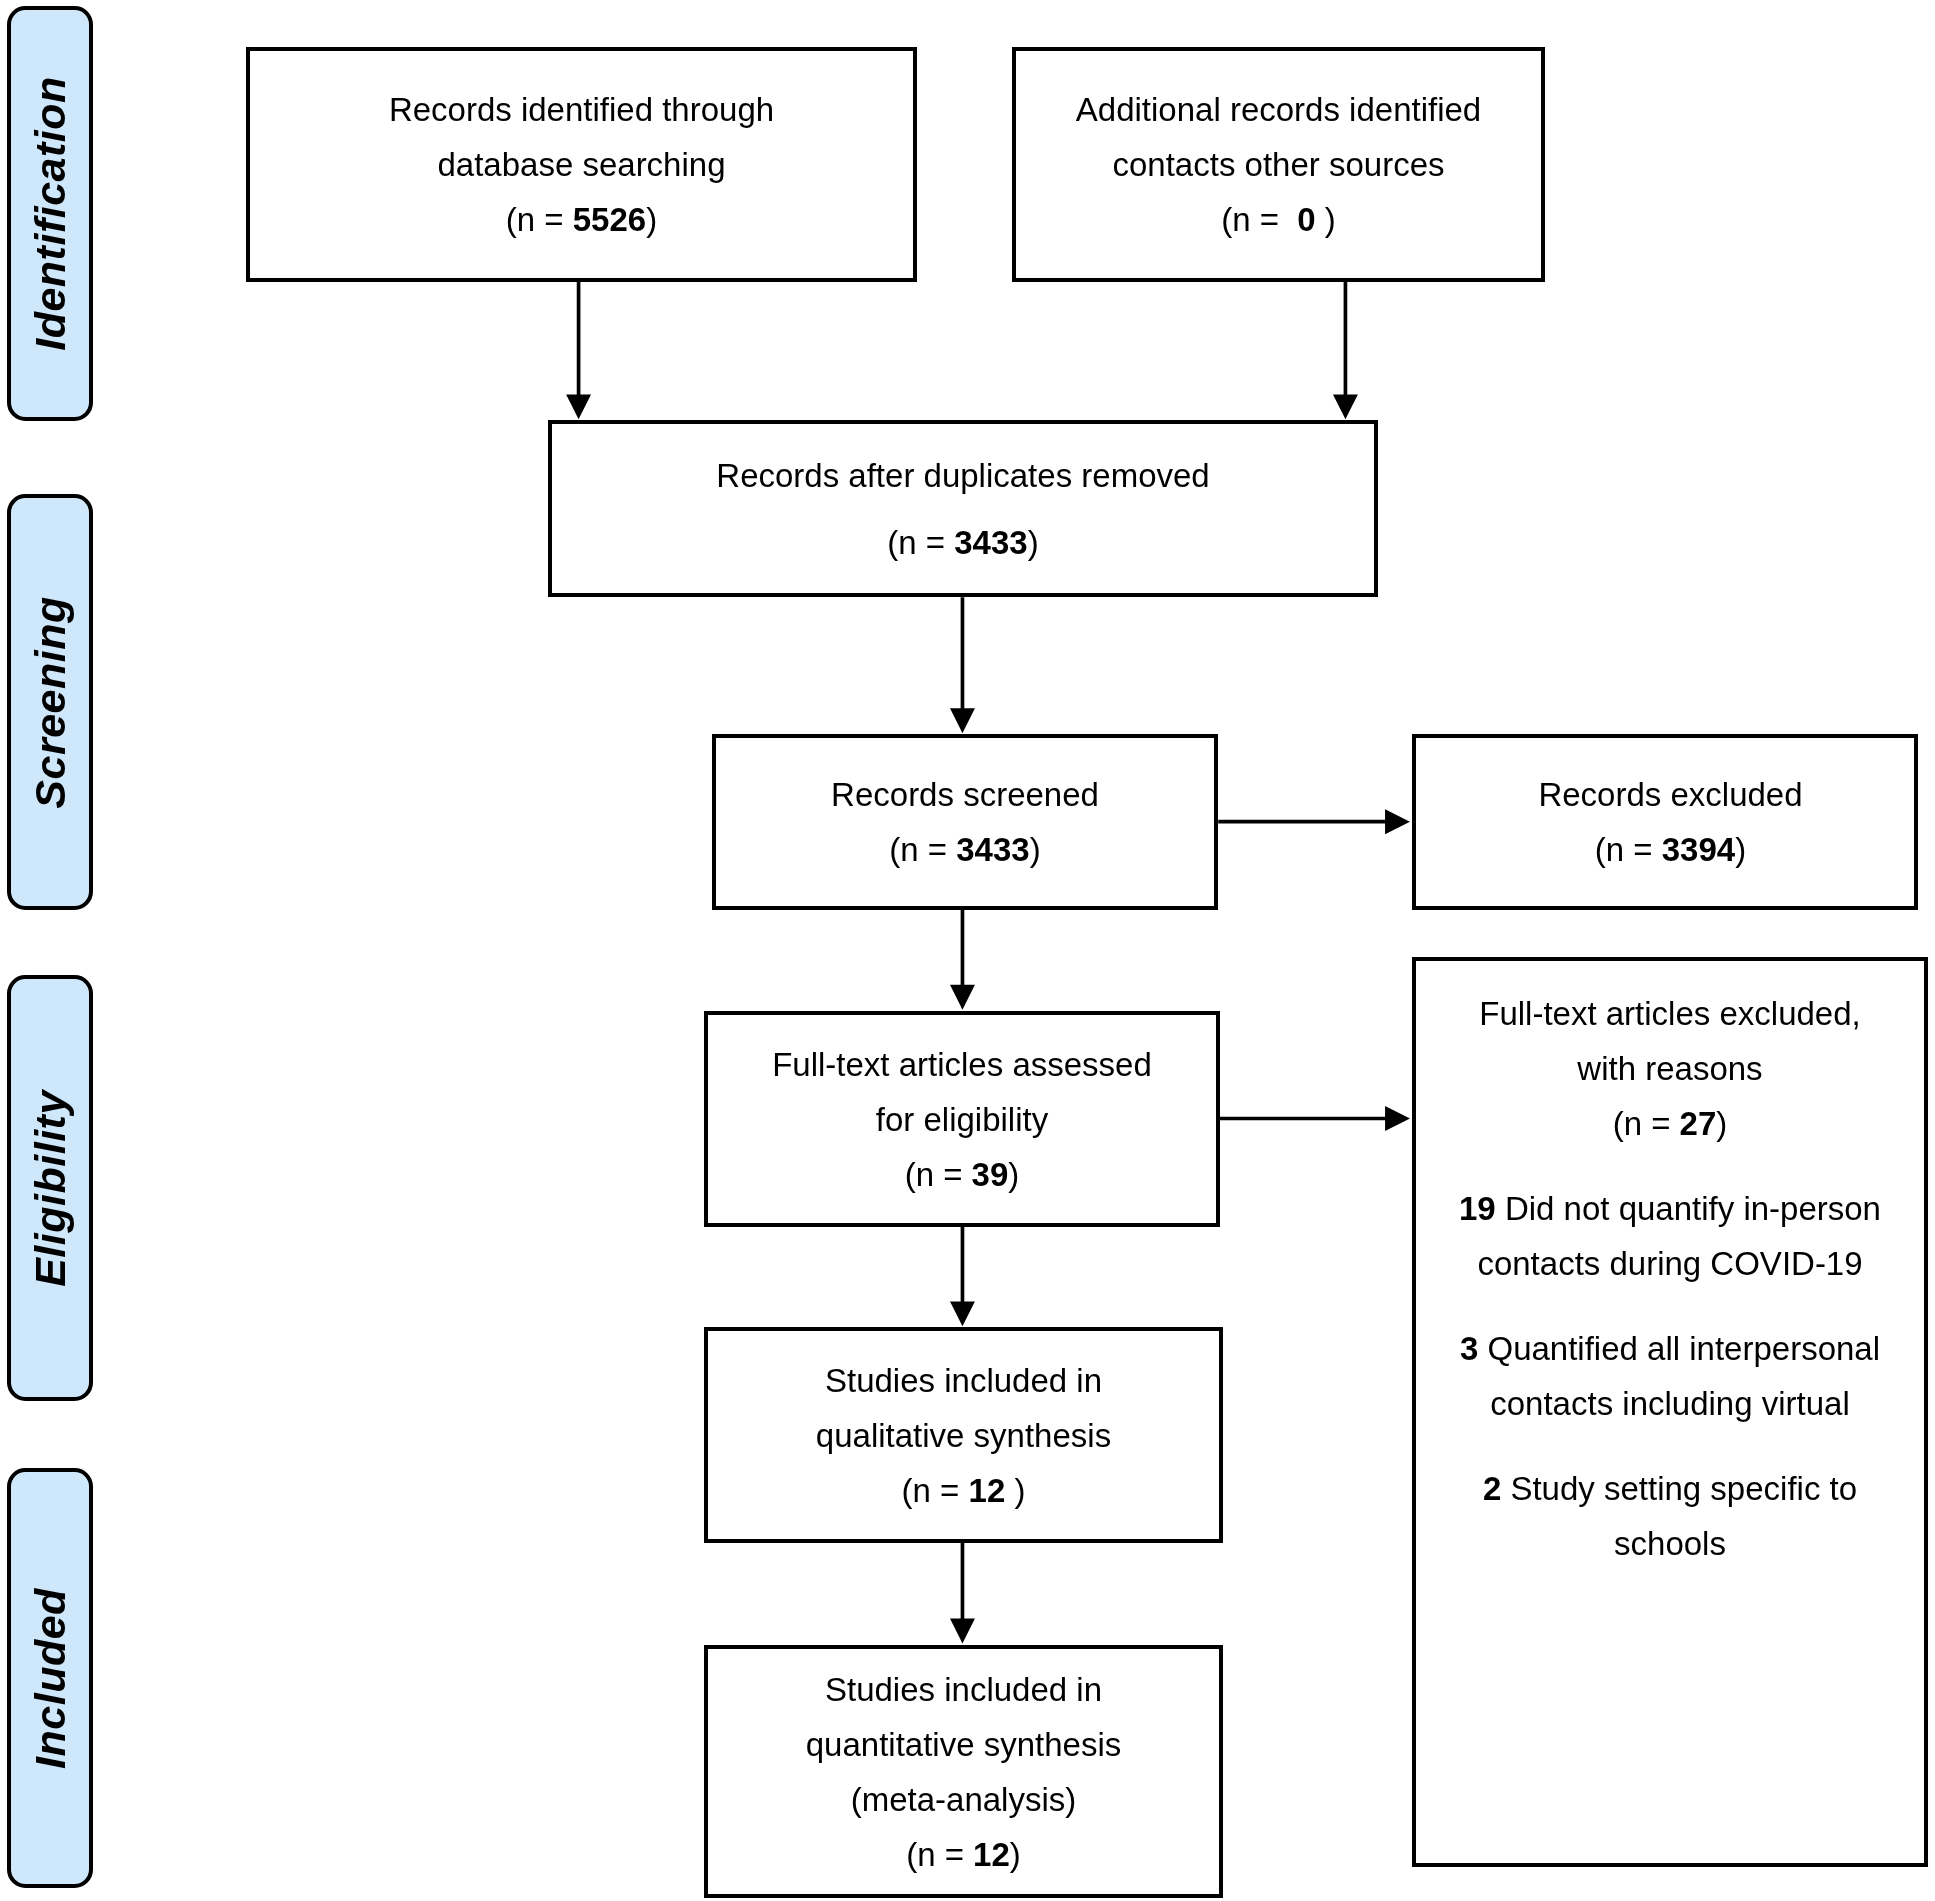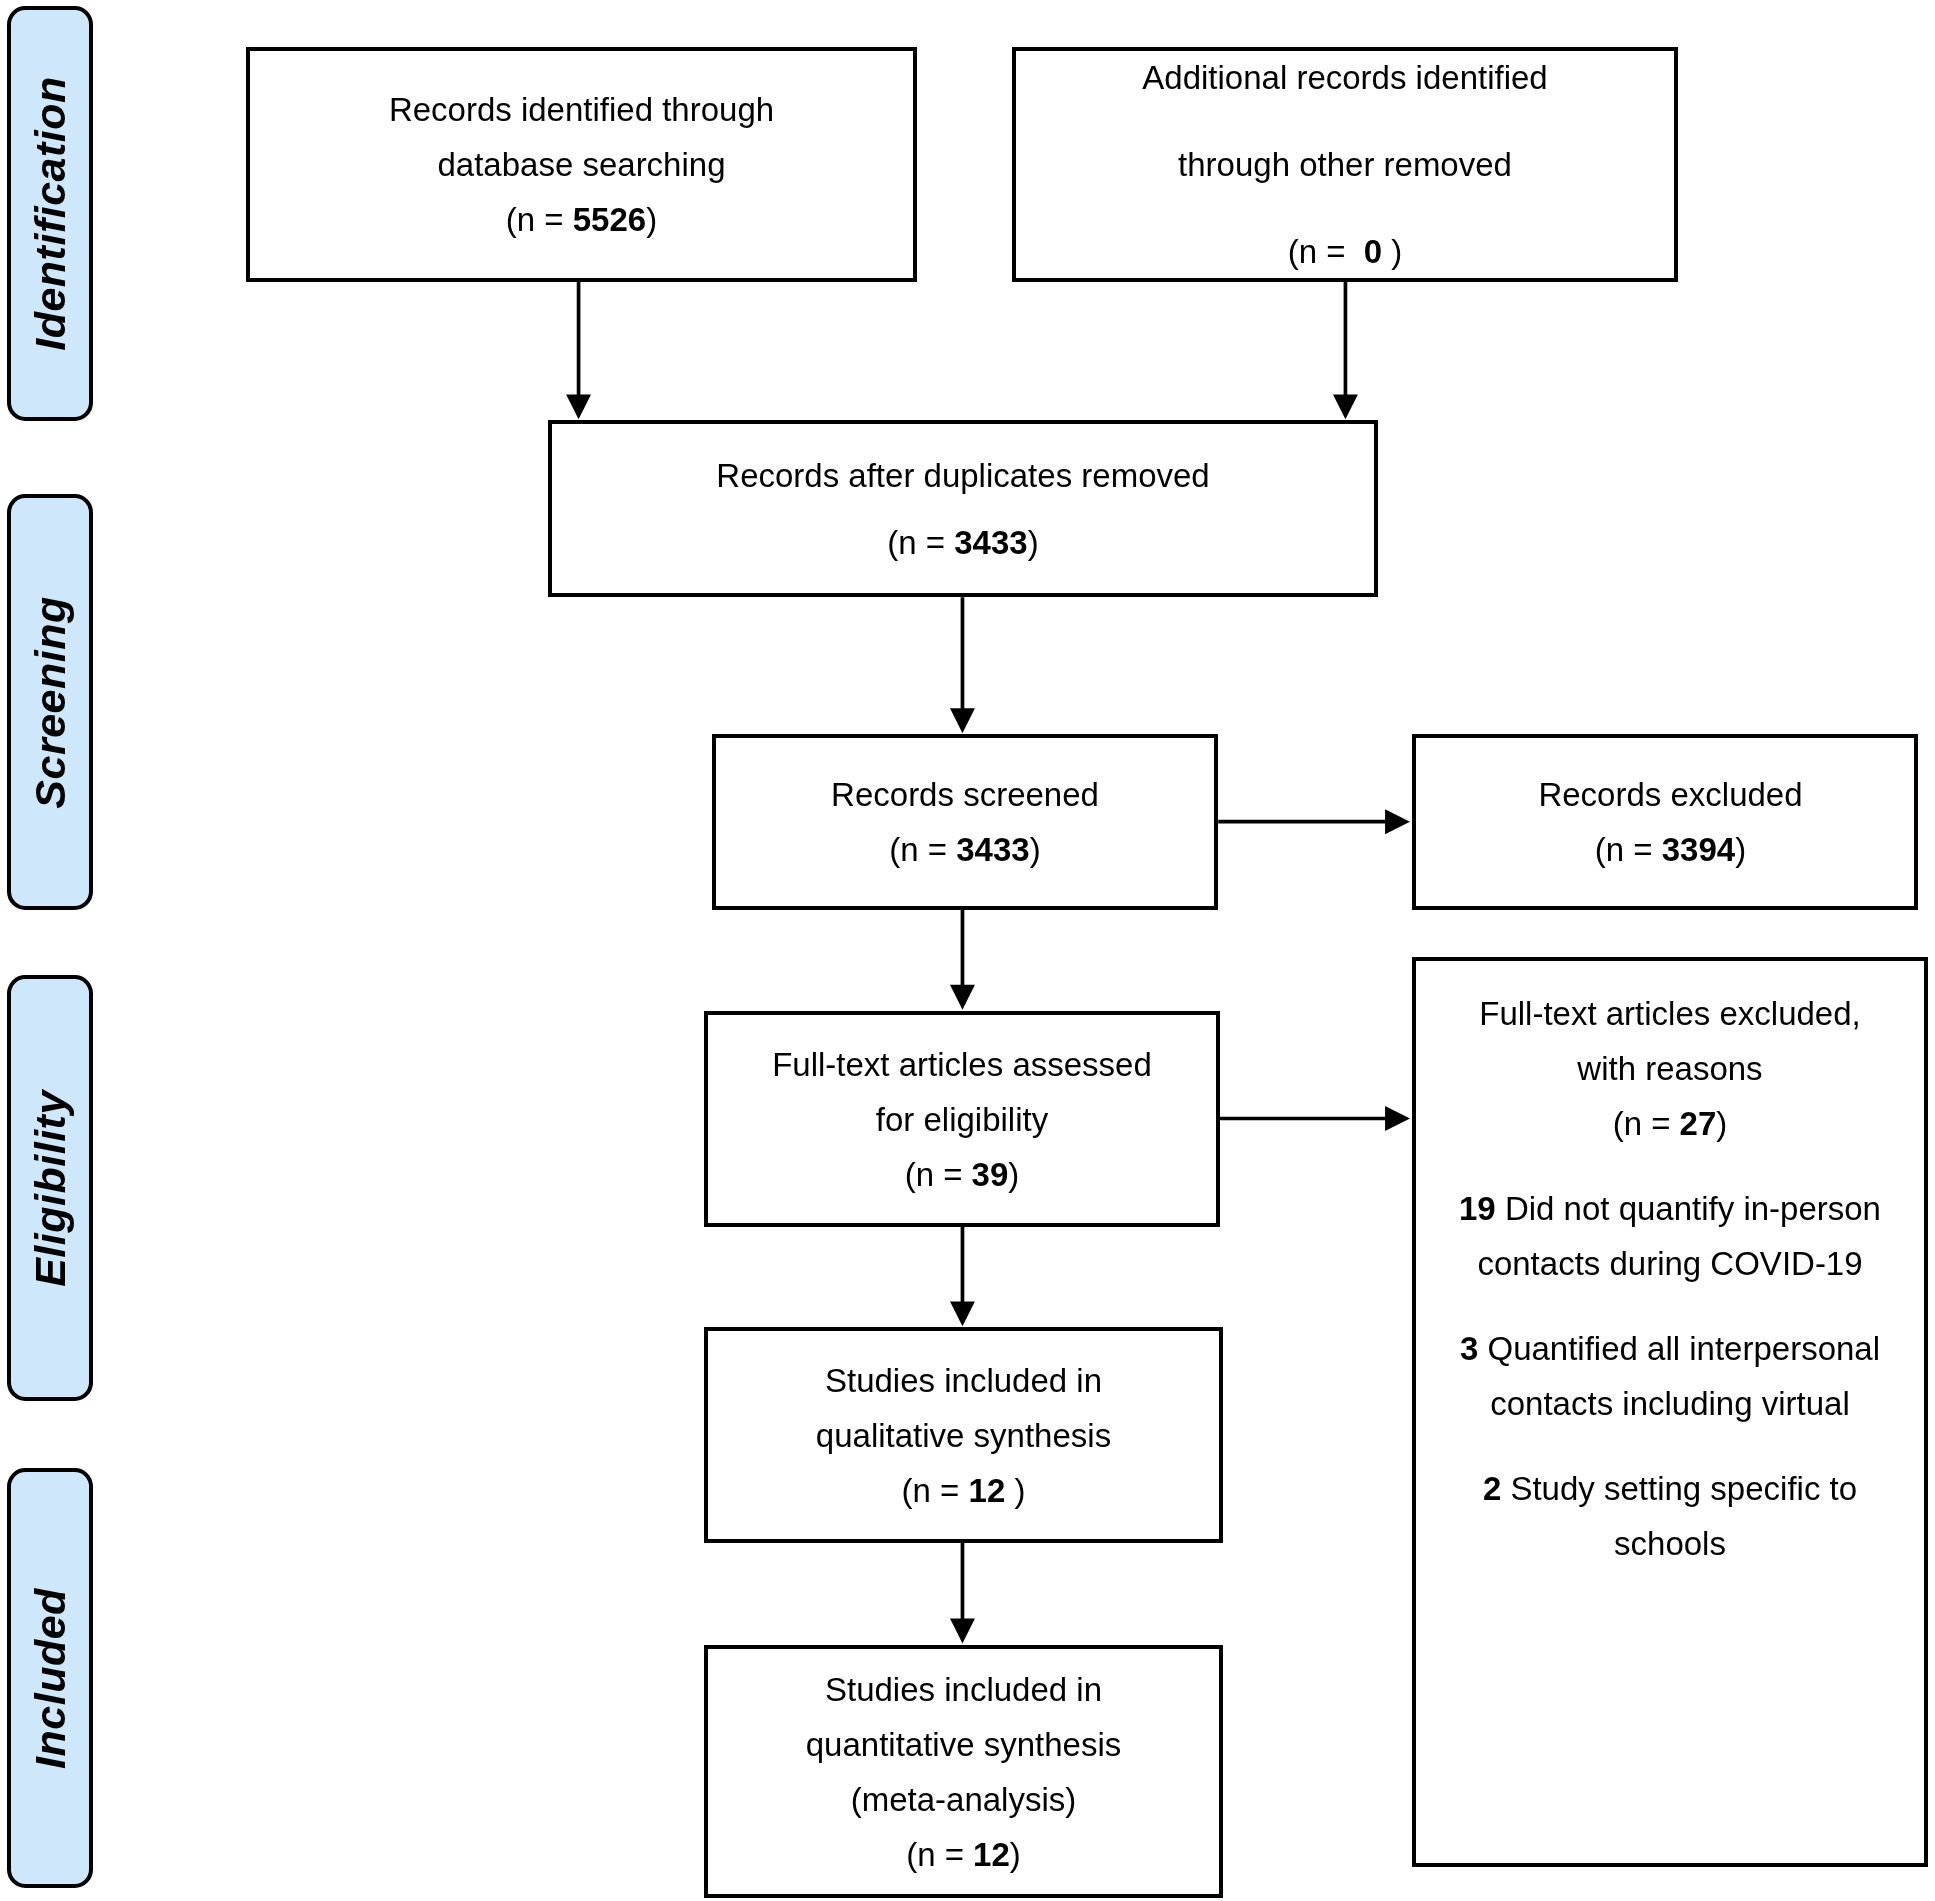--- a/index.html
+++ b/index.html
@@ -87,23 +87,23 @@
   <div class="stage" style="top:1468px; height:420px;">
     <span class="stage-label">Included</span>
   </div>
 
   <div class="box" style="left:246px; top:47px; width:671px; height:235px;">
     <div>Records identified through</div>
     <div>database searching</div>
     <div><span>(n = </span><span class="num">5526</span><span>)</span></div>
   </div>
 
-  <div class="box" style="left:1012px; top:47px; width:666px; height:235px;gap:32px;">
+  <div class="box" style="left:1012px; top:47px; width:533px; height:235px;">
     <div>Additional records identified</div>
-    <div>through other removed</div>
+    <div>contacts other sources</div>
     <div><span>(n =&nbsp; </span><span class="num">0</span><span>&nbsp;)</span></div>
   </div>
 
   <div class="box" style="left:548px; top:420px; width:830px; height:177px;gap:12px;">
     <div>Records after duplicates removed</div>
     <div><span>(n = </span><span class="num">3433</span><span>)</span></div>
   </div>
 
   <div class="box" style="left:712px; top:734px; width:506px; height:176px;">
     <div>Records screened</div>

